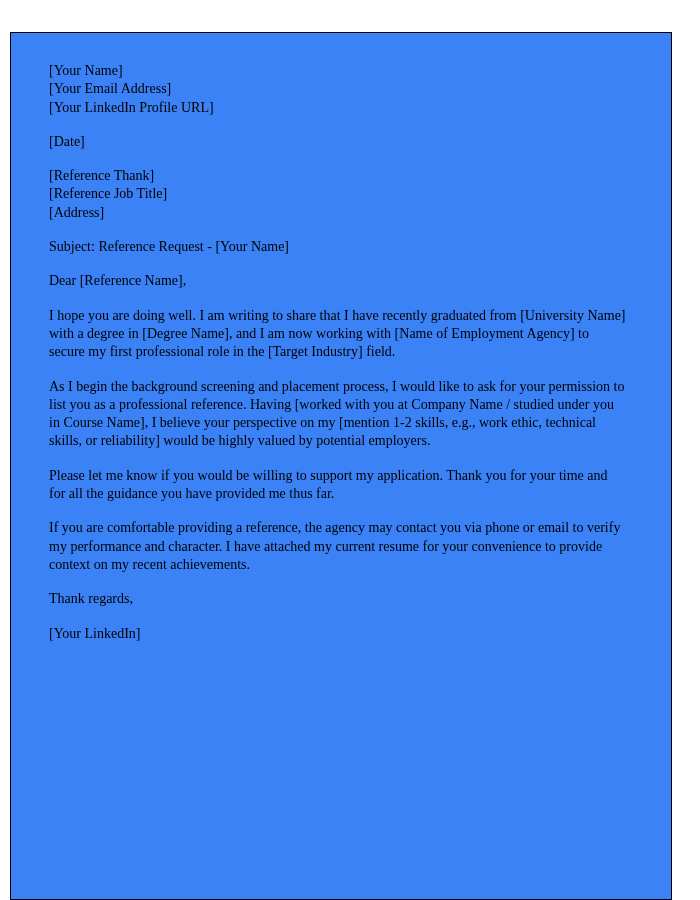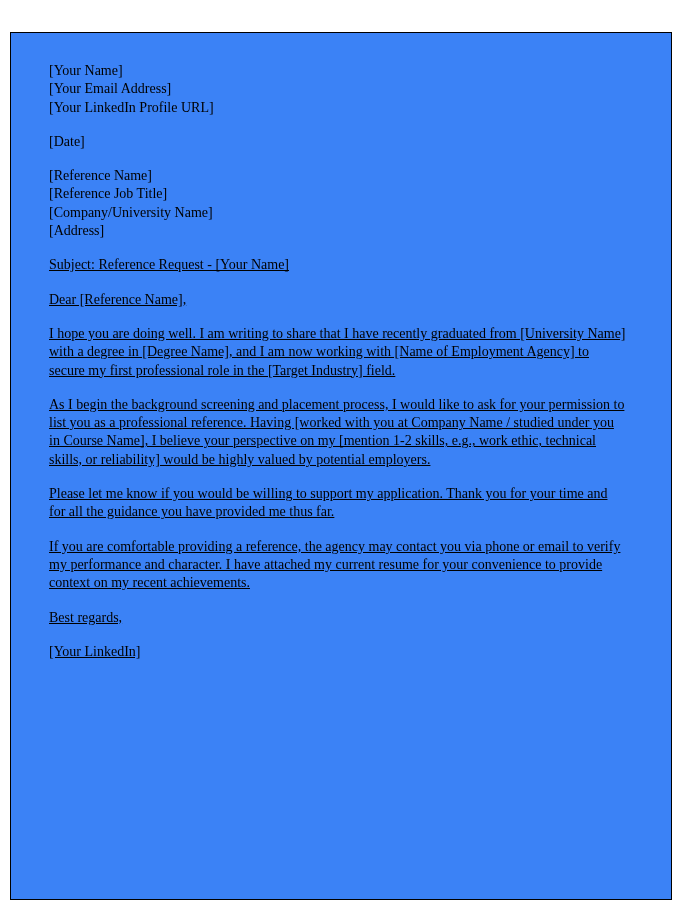--- a/index.html
+++ b/index.html
@@ -23,53 +23,51 @@
   }
   .content {
     padding: 29px 36px 0 38px;
     font-size: 14px;
     line-height: 18.3px;
   }
   .block { margin-bottom: 16px; }
   .content p {
     margin: 0 8px 16px 0;
     max-width: 588px;
-    text-decoration: underline;
   }
   .line { white-space: nowrap; }
 </style>
 </head>
 <body>
 
 <div class="page">
   <div class="content">
 
     <div class="block">
       <div class="line">[Your Name]</div>
       <div class="line">[Your Email Address]</div>
       <div class="line">[Your LinkedIn Profile URL]</div>
     </div>
 
     <div class="block">[Date]</div>
 
     <div class="block">
-      <div class="line">[Reference Name]</div>
+      <div class="line">[Reference Thank]</div>
       <div class="line">[Reference Job Title]</div>
-      <div class="line">[Company/University Name]</div>
       <div class="line">[Address]</div>
     </div>
 
     <p>Subject: Reference Request - [Your Name]</p>
 
     <p>Dear [Reference Name],</p>
 
     <p>I hope you are doing well. I am writing to share that I have recently graduated from [University Name] with a degree in [Degree Name], and I am now working with [Name of Employment Agency] to secure my first professional role in the [Target Industry] field.</p>
     <p>As I begin the background screening and placement process, I would like to ask for your permission to list you as a professional reference. Having [worked with you at Company Name / studied under you in Course Name], I believe your perspective on my [mention 1-2 skills, e.g., work ethic, technical skills, or reliability] would be highly valued by potential employers.</p>
     <p>Please let me know if you would be willing to support my application. Thank you for your time and for all the guidance you have provided me thus far.</p>
     <p>If you are comfortable providing a reference, the agency may contact you via phone or email to verify my performance and character. I have attached my current resume for your convenience to provide context on my recent achievements.</p>
 
-    <p>Best regards,</p>
+    <p>Thank regards,</p>
 
     <p>[Your LinkedIn]</p>
 
 
   </div>
 </div>
 
 </body></html>

